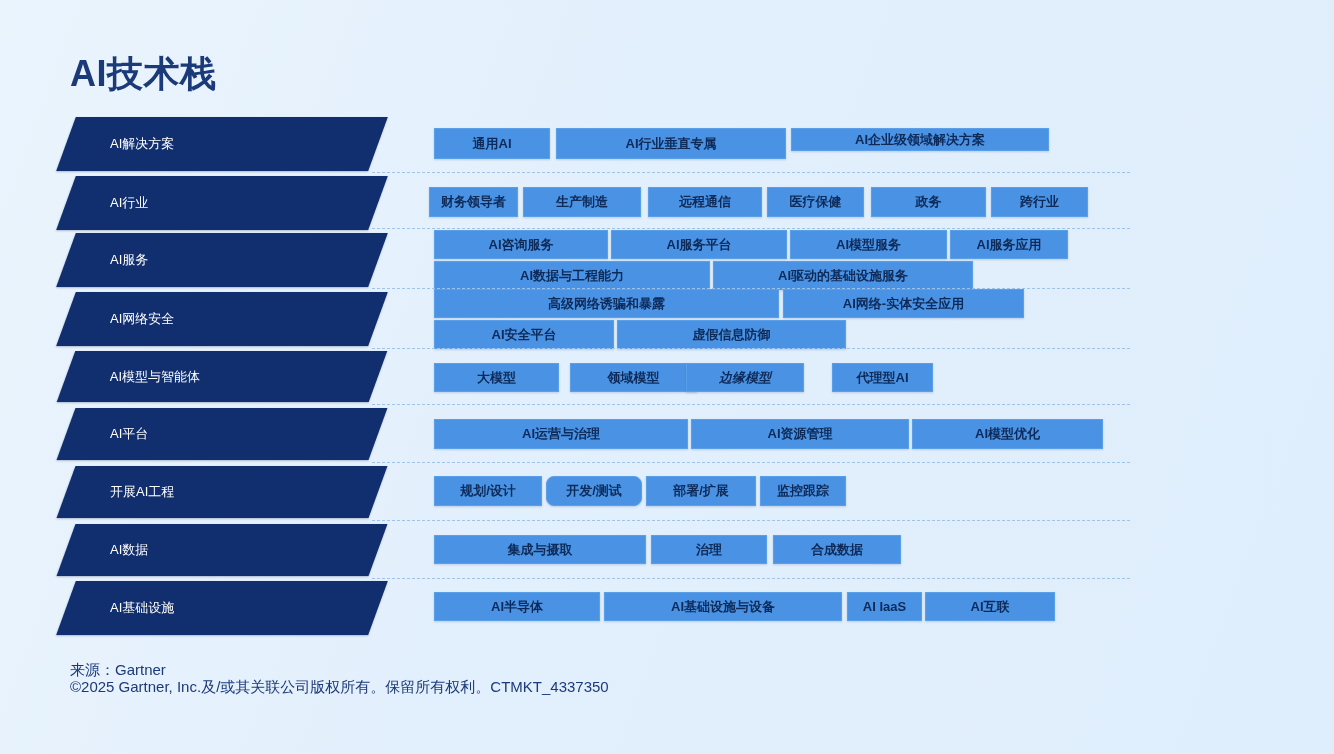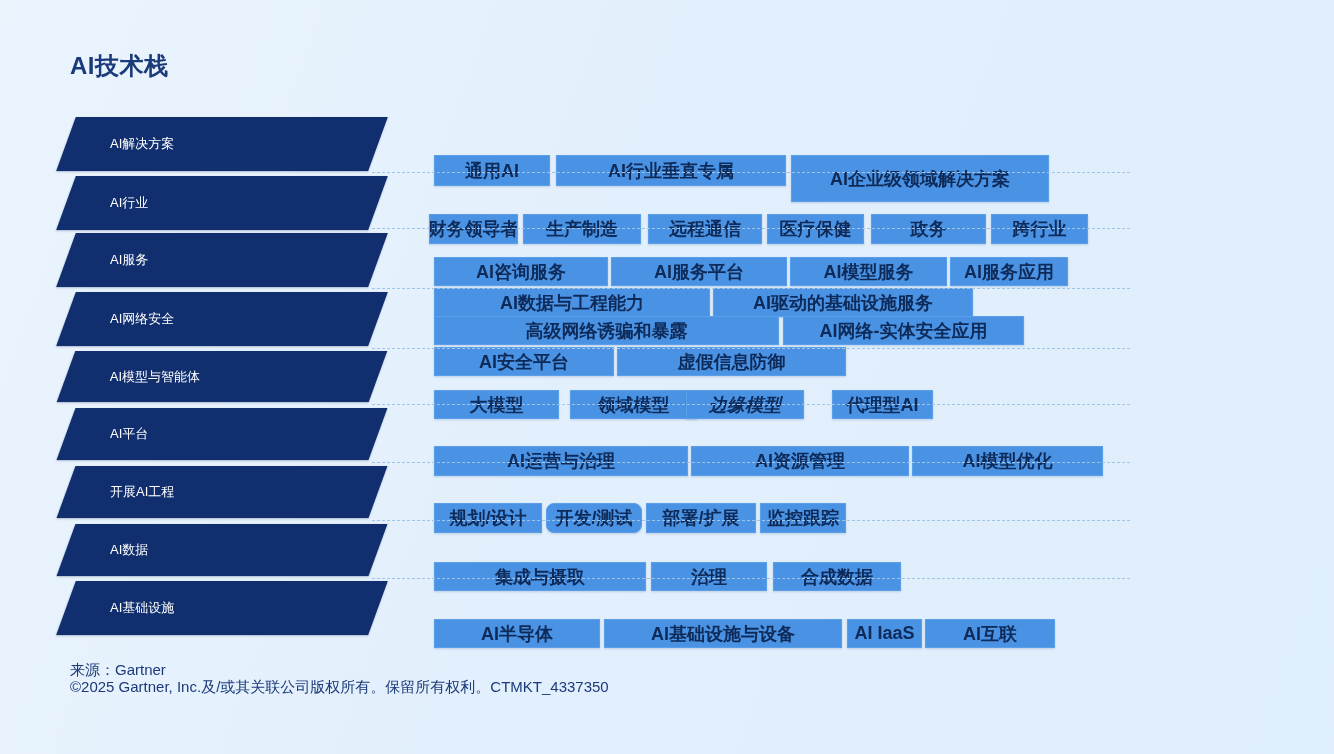--- a/index.html
+++ b/index.html
@@ -20,21 +20,21 @@
     left: 0; top: 0;
     width: 1334px;
     height: 754px;
     background: linear-gradient(110deg, #eaf4fd 0%, #e2effc 45%, #dfeefc 100%);
   }
   
   #page-title {
     position: absolute;
     left: 70px;
     top: 50px;
-    font-size: 24px;
+    font-size: 36px;
     font-weight: bold;
     color: #1b3a7a;
     letter-spacing: 0.5px;
     white-space: nowrap;
   }
 
   
   .layer-row {
     position: absolute;
     left: 0;
@@ -69,30 +69,29 @@
     height: 0;
     border-top: 1px dashed #9fc4e8;
   }
 
   
   .box {
     position: absolute;
     background: #4a93e4;
     border: 1px solid #5a9fe8;
     color: #0e2a58;
-    font-size: 18px;
+    font-size: 13px;
     font-weight: bold;
     display: flex;
     align-items: center;
     justify-content: center;
     box-sizing: border-box;
     box-shadow: 0 1px 2px rgba(30,70,140,0.20);
     white-space: nowrap;
     overflow: hidden;
-    margin-top: 27px;
   }
 
   
   #footer {
     position: absolute;
     left: 70px;
     top: 661px;
     color: #1b3a7a;
     font-size: 15px;
     line-height: 17px;
@@ -117,21 +116,21 @@
 
   <div id="page-title">AI技术栈</div>
 
   <div id="layers-container">
       <div class="layer-row">
         <div class="layer-label" style="top: 117px; height: 54px;">
           <span>AI解决方案</span>
         </div>
         <div class="box" style="left: 434px; top: 128px; width: 116px; height: 31px;">通用AI</div>
         <div class="box" style="left: 556px; top: 128px; width: 230px; height: 31px;">AI行业垂直专属</div>
-        <div class="box" style="left: 791px; top: 128px; width: 258px; height: 47px;">AI企业级领域解决方案</div>
+        <div class="box" style="left: 791px; top: 128px; width: 258px; height: 23px;">AI企业级领域解决方案</div>
         <div class="divider" style="top: 172px;"></div>
       </div>
       <div class="layer-row">
         <div class="layer-label" style="top: 176px; height: 54px;">
           <span>AI行业</span>
         </div>
         <div class="box" style="left: 429px; top: 187px; width: 89px; height: 30px;">财务领导者</div>
         <div class="box" style="left: 523px; top: 187px; width: 118px; height: 30px;">生产制造</div>
         <div class="box" style="left: 648px; top: 187px; width: 114px; height: 30px;">远程通信</div>
         <div class="box" style="left: 767px; top: 187px; width: 97px; height: 30px;">医疗保健</div>

